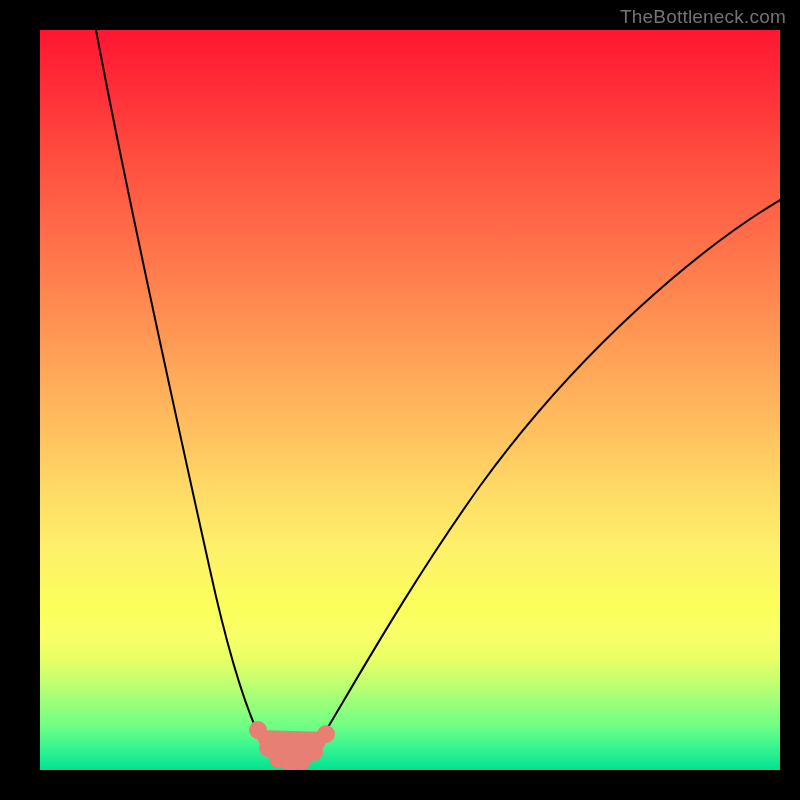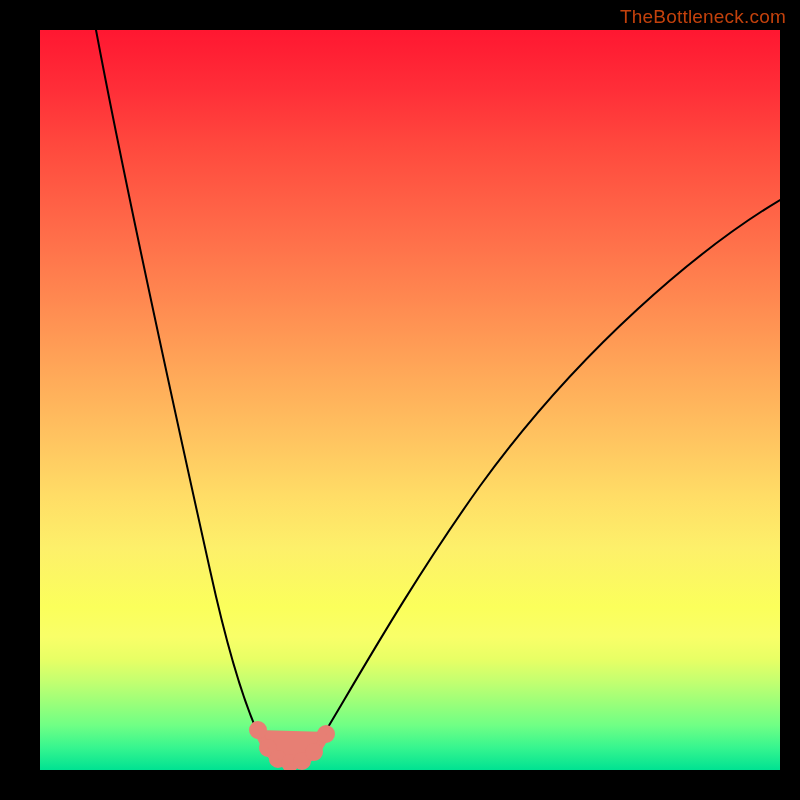--- a/index.html
+++ b/index.html
@@ -45,21 +45,21 @@
       #36f58f 97%,
       #00e292 100%
     );
   }
   .watermark {
     position: absolute;
     top: 6px;
     right: 14px;
     font-family: Arial, Helvetica, sans-serif;
     font-size: 19px;
-    color: #c2410c;
+    color: #737373;
     letter-spacing: 0.2px;
   }
   svg.curve {
     position: absolute;
     left: 0;
     top: 0;
     width: 740px;
     height: 740px;
   }
   .curve-path {

